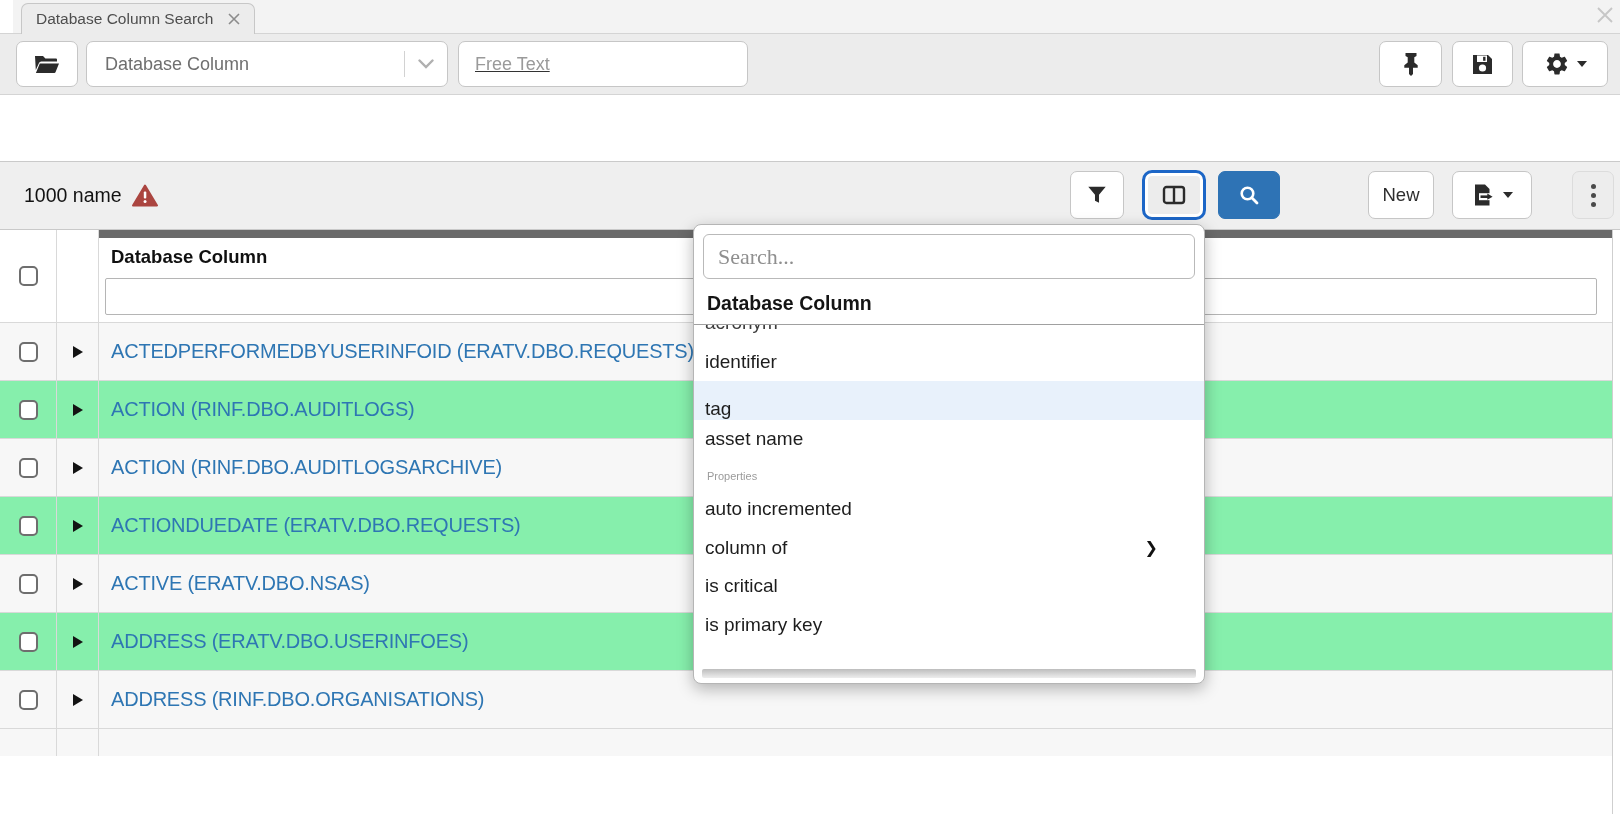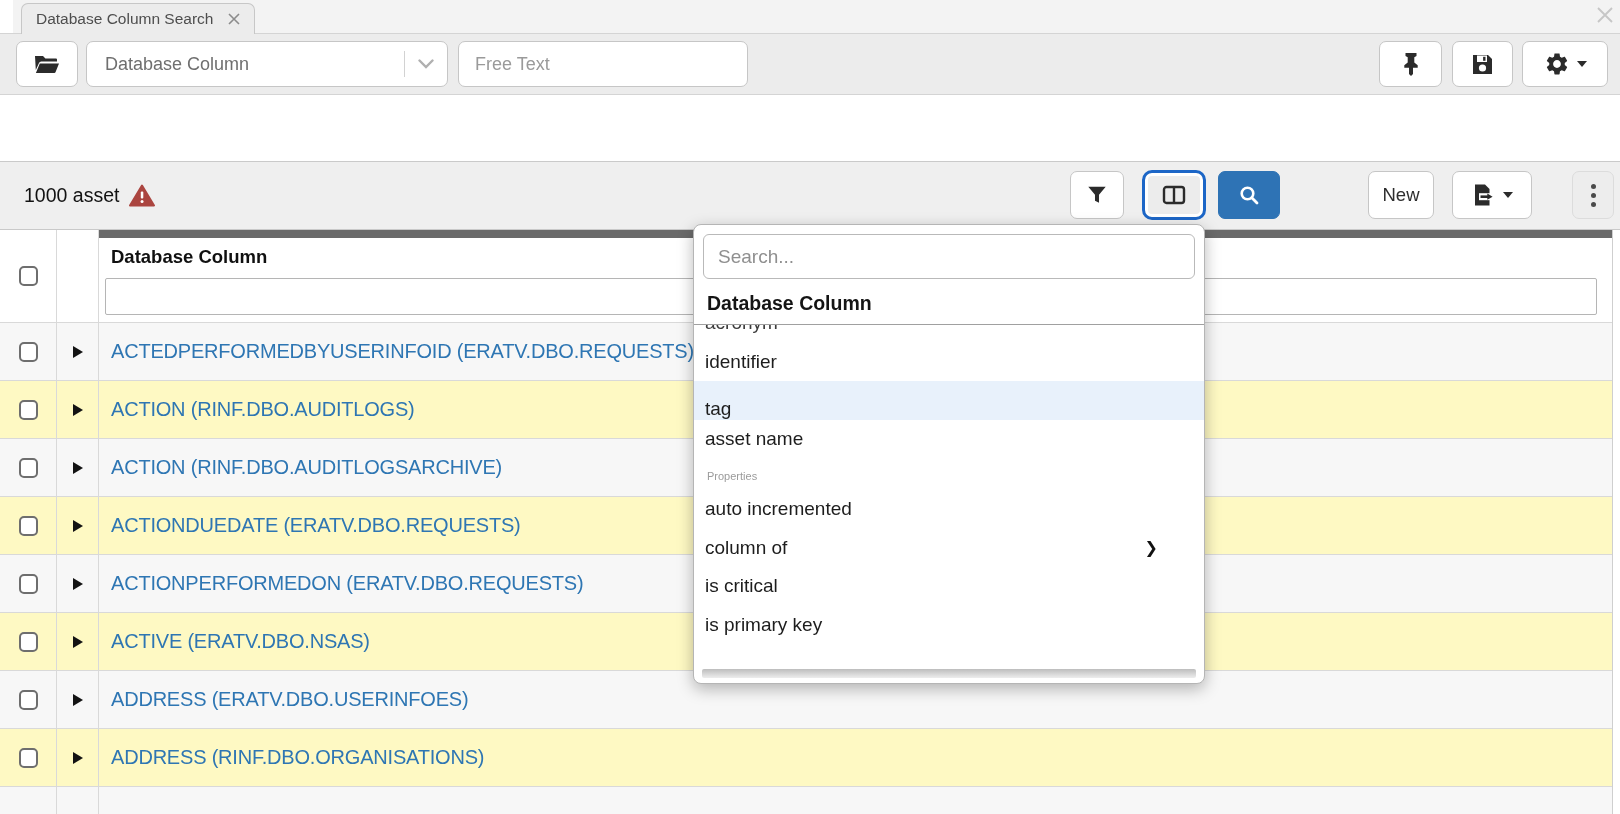--- a/index.html
+++ b/index.html
@@ -23,21 +23,21 @@
   .tbtn { position:absolute; top:7px; height:46px; background:#fff; border:1px solid #c6c6c6;
           border-radius:7px; display:flex; align-items:center; justify-content:center; gap:7px; }
   .btn-open   { left:16px;  width:62px; }
   .select-box { position:absolute; left:86px; top:7px; width:362px; height:46px; background:#fff;
                 border:1px solid #c6c6c6; border-radius:7px; display:flex; align-items:center; }
   .select-box .sel-text { flex:1; padding-left:18px; font-size:18px; color:#6f6f6f; }
   .select-box .sel-sep  { width:1px; height:26px; background:#d2d2d2; }
   .select-box .sel-chev { width:42px; display:flex; align-items:center; justify-content:center; }
   .free-text { position:absolute; left:458px; top:7px; width:290px; height:46px; background:#fff;
                border:1px solid #c6c6c6; border-radius:7px; padding:0 16px; font-size:18px; color:#333;
-               font-family:inherit; }
+               font-family:inherit;text-decoration:underline; }
   .free-text::placeholder { color:#9a9a9a; }
   .btn-pin  { right:178px; left:auto; width:63px; }
   .btn-save { right:107px; left:auto; width:61px; }
   .btn-gear { right:12px;  left:auto; width:86px; }
   .caret-down { width:0; height:0; border-left:5px solid transparent; border-right:5px solid transparent;
                 border-top:6px solid #2b2b2b; }
 
   
   .band { position:absolute; left:0; top:96px; width:1620px; height:65px; background:#fff; }
 
@@ -64,36 +64,36 @@
   .thead { position:relative; height:92px; background:#fff; display:flex; }
   .cell { position:relative; }
   .c-check { width:57px; border-right:1px solid #d9d9d9; display:flex; align-items:center; justify-content:center; }
   .c-exp   { width:42px; border-right:1px solid #d9d9d9; display:flex; align-items:center; justify-content:center; }
   .c-main  { flex:1; }
   .darkbar { position:absolute; left:0; top:0; right:0; height:8px; background:var(--header-bar,#6a6a6a); }
   .th-label { position:absolute; left:12px; top:16px; font-size:18.5px; font-weight:bold; color:#101010; }
   .th-filter { position:absolute; left:6px; right:15px; top:48px; height:37px; border:1px solid #b5b5b5;
                border-radius:2px; background:#fff; font-size:16px; padding:0 10px; font-family:inherit; }
   .checkbox { width:19px; height:20px; border:2px solid #6e6e6e; border-radius:5px; background:#fff; cursor:pointer; }
-  .tbody .trow { display:flex; height:58px; border-top:1px solid #d9d9d9; background:#fef9c3; }
+  .tbody .trow { display:flex; height:58px; border-top:1px solid #d9d9d9; background:#86efac; }
   .tbody .trow:nth-of-type(odd) { background:#f7f7f7; }
   .tri { width:0; height:0; border-left:10px solid #131313; border-top:6.5px solid transparent;
          border-bottom:6.5px solid transparent; cursor:pointer; }
   .c-main-row { flex:1; display:flex; align-items:center; padding-left:12px; overflow:hidden; }
   .rowlink { font-size:20px; color:var(--link-blue,#2e76b3); text-decoration:none; letter-spacing:-0.2px;
              white-space:nowrap; cursor:pointer; }
   .partial-row { display:flex; height:28px; border-top:1px solid #d9d9d9; background:#f7f7f7; }
   .partial-row .c-check, .partial-row .c-exp { align-items:flex-start; }
 
   
   .dropdown { position:absolute; left:693px; top:224px; width:512px; height:460px; background:#fff;
               border:1px solid #b5b5b5; border-radius:8px; box-shadow:0 5px 16px rgba(0,0,0,.28);
               z-index:10; padding:9px; }
-  .dd-search { width:100%; height:45px; border:1px solid #b9b9b9; border-radius:6px; font-size:19px;
-               padding:0 14px; color:#333; font-family:Liberation Sans, sans-serif; }
+  .dd-search { width:100%; height:45px; border:1px solid #b9b9b9; border-radius:6px; font-size:22px;
+               padding:0 14px; color:#333; font-family:Liberation Serif, serif; }
   .dd-search::placeholder { color:#8f8f8f; }
   .dd-header { font-size:19.5px; font-weight:bold; color:#141414; padding:13px 0 9px 4px;
                border-bottom:1px solid #a0a0a0; margin:0 -9px; padding-left:13px; }
   .dd-list { margin:0 -9px; overflow:hidden; height:338px; }
   .dd-item { height:38.5px; display:flex; align-items:center; padding-left:11px; font-size:19px;
              color:#1d1d1d; cursor:pointer; }
   .dd-item.selected { background:var(--selected-bg,#e8f1fb);align-items:flex-end; }
   .dd-item.clipped { margin-top:-21px; color:#3c3c3c; }
   .submenu-arrow { display:none; margin-left:auto; margin-right:46px; font-size:16px; font-weight:bold; color:#111; }
   .dd-item.has-submenu .submenu-arrow { display:block; }
@@ -167,21 +167,21 @@
         </svg>
       </span>
       <span class="caret-down"></span>
     </div>
   </div>
 
   <div class="band"></div>
 
   <div class="results-bar">
     <div class="rowcount">
-      <span class="rowcount-text">1000 asset</span>
+      <span class="rowcount-text">1000 name</span>
       <span>
         <svg class="icon" width="26" height="23" viewBox="0 0 26 23">
           <path d="M13 1.5 L25 21.5 H1 Z" fill="#ab4540" stroke="#ab4540" stroke-width="2" stroke-linejoin="round"></path>
           <rect x="11.8" y="7.5" width="2.5" height="7" rx="1" fill="#fff"></rect>
           <circle cx="13.05" cy="17.6" r="1.5" fill="#fff"></circle>
         </svg>
       </span>
     </div>
     <div class="rbtn btn-filter">
       <span>
@@ -282,31 +282,20 @@
             <div class="checkbox"></div>
           </div>
           <div class="cell c-exp">
             <div class="tri"></div>
           </div>
           <div class="cell c-main c-main-row">
             <a class="rowlink">ACTIONDUEDATE (ERATV.DBO.REQUESTS)</a>
           </div>
         </div>
 
-        <div class="trow">
-          <div class="cell c-check">
-            <div class="checkbox"></div>
-          </div>
-          <div class="cell c-exp">
-            <div class="tri"></div>
-          </div>
-          <div class="cell c-main c-main-row">
-            <a class="rowlink">ACTIONPERFORMEDON (ERATV.DBO.REQUESTS)</a>
-          </div>
-        </div>
 
         <div class="trow">
           <div class="cell c-check">
             <div class="checkbox"></div>
           </div>
           <div class="cell c-exp">
             <div class="tri"></div>
           </div>
           <div class="cell c-main c-main-row">
             <a class="rowlink">ACTIVE (ERATV.DBO.NSAS)</a>

